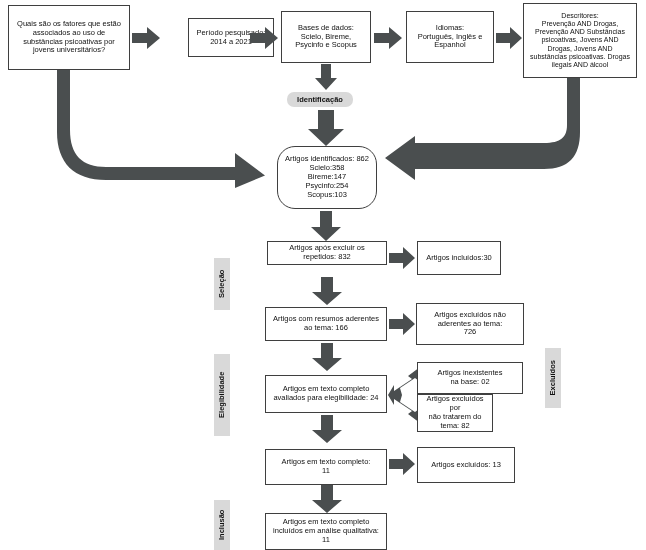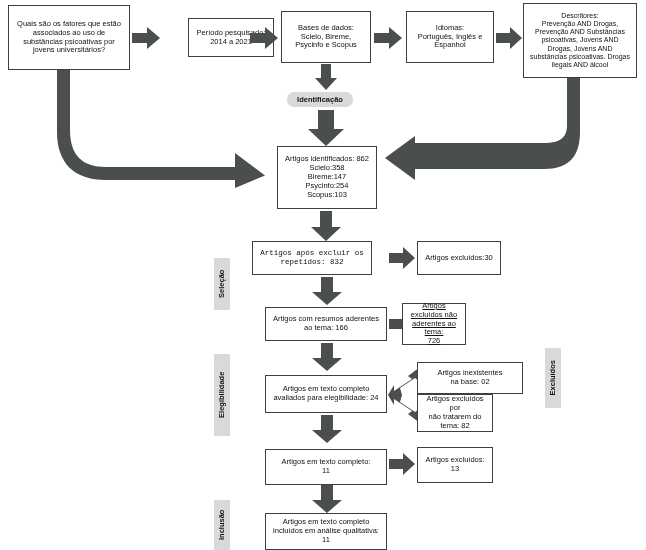--- a/index.html
+++ b/index.html
@@ -149,21 +149,21 @@
   <div class="stage-label f-75" style="left:287px; top:92px; width:66px; height:15px;border-radius:7px;">
     <span>Identificação</span>
   </div>
 
   <div class="arrow" style="left:308px; top:110px;">
     <svg width="36" height="36" viewBox="0 0 36 36">
       <path d="M10,0 L26,0 L26,19 L36,19 L18,36 L0,19 L10,19 Z" fill="#4a4e4f"></path>
     </svg>
   </div>
 
-  <div class="box f-75" style="left:277px; top:146px; width:100px; height:63px;">Artigos identificados: 862
+  <div class="box f-75" style="left:277px; top:146px; width:100px; height:63px;border-radius:18px;">Artigos identificados: 862
 Scielo:358
 Bireme:147
 Psycinfo:254
 Scopus:103</div>
 
   <div class="arrow" style="left:311px; top:211px;">
     <svg width="30" height="30" viewBox="0 0 30 30">
       <path d="M9,0 L21,0 L21,16 L30,16 L15,30 L0,16 L9,16 Z" fill="#4a4e4f"></path>
     </svg>
   </div>
@@ -177,47 +177,47 @@
   </div>
 
   <div class="stage-label vertical f-75" style="left:214px; top:500px; width:16px; height:50px;">
     <span>Inclusão</span>
   </div>
 
   <div class="stage-label vertical f-75" style="left:545px; top:348px; width:16px; height:60px;">
     <span>Excluídos</span>
   </div>
 
-  <div class="box f-75" style="left:252px; top:241px; width:120px; height:34px;font-family:Liberation Mono, monospace;">Artigos após excluir os
+  <div class="box f-75" style="left:267px; top:241px; width:120px; height:24px;">Artigos após excluir os
 repetidos: 832</div>
 
   <div class="arrow" style="left:389px; top:247px;">
     <svg width="26" height="22" viewBox="0 0 26 22">
       <path d="M0,6 L14,6 L14,0 L26,11 L14,22 L14,16 L0,16 Z" fill="#4a4e4f"></path>
     </svg>
   </div>
 
-  <div class="box f-75" style="left:417px; top:241px; width:84px; height:34px;">Artigos excluídos:30</div>
+  <div class="box f-75" style="left:417px; top:241px; width:84px; height:34px;">Artigos incluídos:30</div>
 
   <div class="arrow" style="left:312px; top:277px;">
     <svg width="30" height="28" viewBox="0 0 30 28">
       <path d="M9,0 L21,0 L21,15 L30,15 L15,28 L0,15 L9,15 Z" fill="#4a4e4f"></path>
     </svg>
   </div>
 
   <div class="box f-75" style="left:265px; top:307px; width:122px; height:34px;">Artigos com resumos aderentes
 ao tema: 166</div>
 
   <div class="arrow" style="left:389px; top:313px;">
     <svg width="26" height="22" viewBox="0 0 26 22">
       <path d="M0,6 L14,6 L14,0 L26,11 L14,22 L14,16 L0,16 Z" fill="#4a4e4f"></path>
     </svg>
   </div>
 
-  <div class="box f-75" style="left:402px; top:303px; width:64px; height:42px;text-decoration:underline;">Artigos excluídos não
+  <div class="box f-75" style="left:416px; top:303px; width:108px; height:42px;">Artigos excluídos não
 aderentes ao tema:
 726</div>
 
   <div class="arrow" style="left:312px; top:343px;">
     <svg width="30" height="28" viewBox="0 0 30 28">
       <path d="M9,0 L21,0 L21,15 L30,15 L15,28 L0,15 L9,15 Z" fill="#4a4e4f"></path>
     </svg>
   </div>
 
   <div class="box f-75" style="left:265px; top:375px; width:122px; height:38px;">Artigos em texto completo
@@ -244,21 +244,21 @@
 
   <div class="box f-75" style="left:265px; top:449px; width:122px; height:36px;">Artigos em texto completo:
 11</div>
 
   <div class="arrow" style="left:389px; top:453px;">
     <svg width="26" height="22" viewBox="0 0 26 22">
       <path d="M0,6 L14,6 L14,0 L26,11 L14,22 L14,16 L0,16 Z" fill="#4a4e4f"></path>
     </svg>
   </div>
 
-  <div class="box f-75" style="left:417px; top:447px; width:76px; height:36px;">Artigos excluídos: 13</div>
+  <div class="box f-75" style="left:417px; top:447px; width:98px; height:36px;">Artigos excluídos: 13</div>
 
   <div class="arrow" style="left:312px; top:485px;">
     <svg width="30" height="28" viewBox="0 0 30 28">
       <path d="M9,0 L21,0 L21,15 L30,15 L15,28 L0,15 L9,15 Z" fill="#4a4e4f"></path>
     </svg>
   </div>
 
   <div class="box f-75" style="left:265px; top:513px; width:122px; height:37px;">Artigos em texto completo
 incluídos em análise qualitativa:
 11</div>

